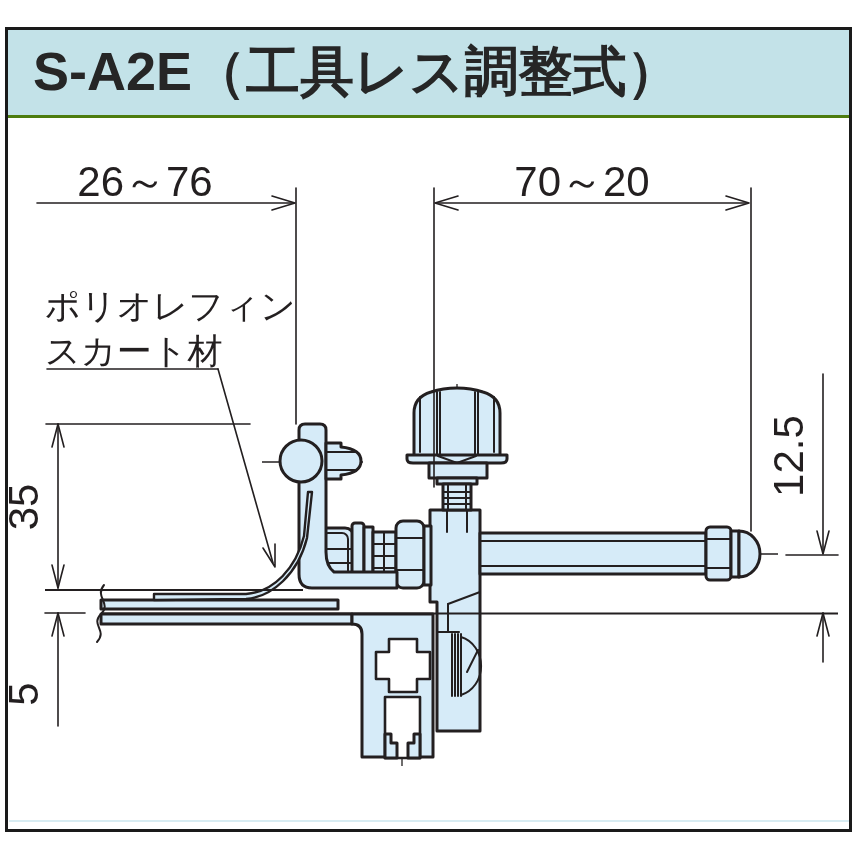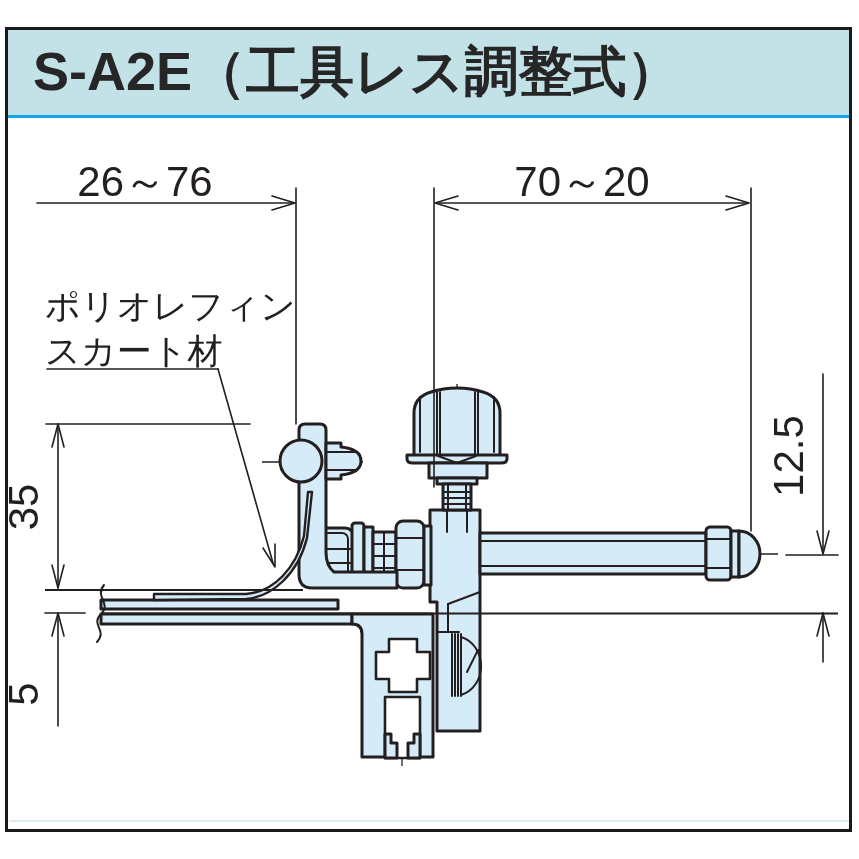--- a/index.html
+++ b/index.html
@@ -6,21 +6,21 @@
   .stage{
     position:relative;width:859px;height:859px;background:#ffffff;overflow:hidden;
     font-family:"Liberation Sans",sans-serif;
   }
   .frame{
     position:absolute;left:5px;top:27px;width:841px;height:799px;
     border:3px solid #1a1a1a;background:#ffffff;box-sizing:content-box;
   }
   .header{
     position:absolute;left:8px;top:30px;width:841px;height:85px;
-    background:var(--header_bg,#c3e2e8);border-bottom:3px solid #0ea5e9;
+    background:var(--header_bg,#c3e2e8);border-bottom:3px solid #4d7c0f;
     display:flex;align-items:center;
   }
   .header .title{
     padding-left:25px;font-size:54px;font-weight:600;letter-spacing:0px;
     color:#262626;white-space:nowrap;
   }
   svg.drawing{position:absolute;left:0;top:0;width:859px;height:859px;}
   .part{fill:var(--part_fill,#d6ebf8);stroke:var(--line,#231f20);stroke-width:3;stroke-linejoin:round;}
   .hole{fill:#ffffff;stroke:var(--line,#231f20);stroke-width:2.6;stroke-linejoin:round;}
   .detail{fill:none;stroke:var(--line,#231f20);stroke-width:2;stroke-linecap:round;}

